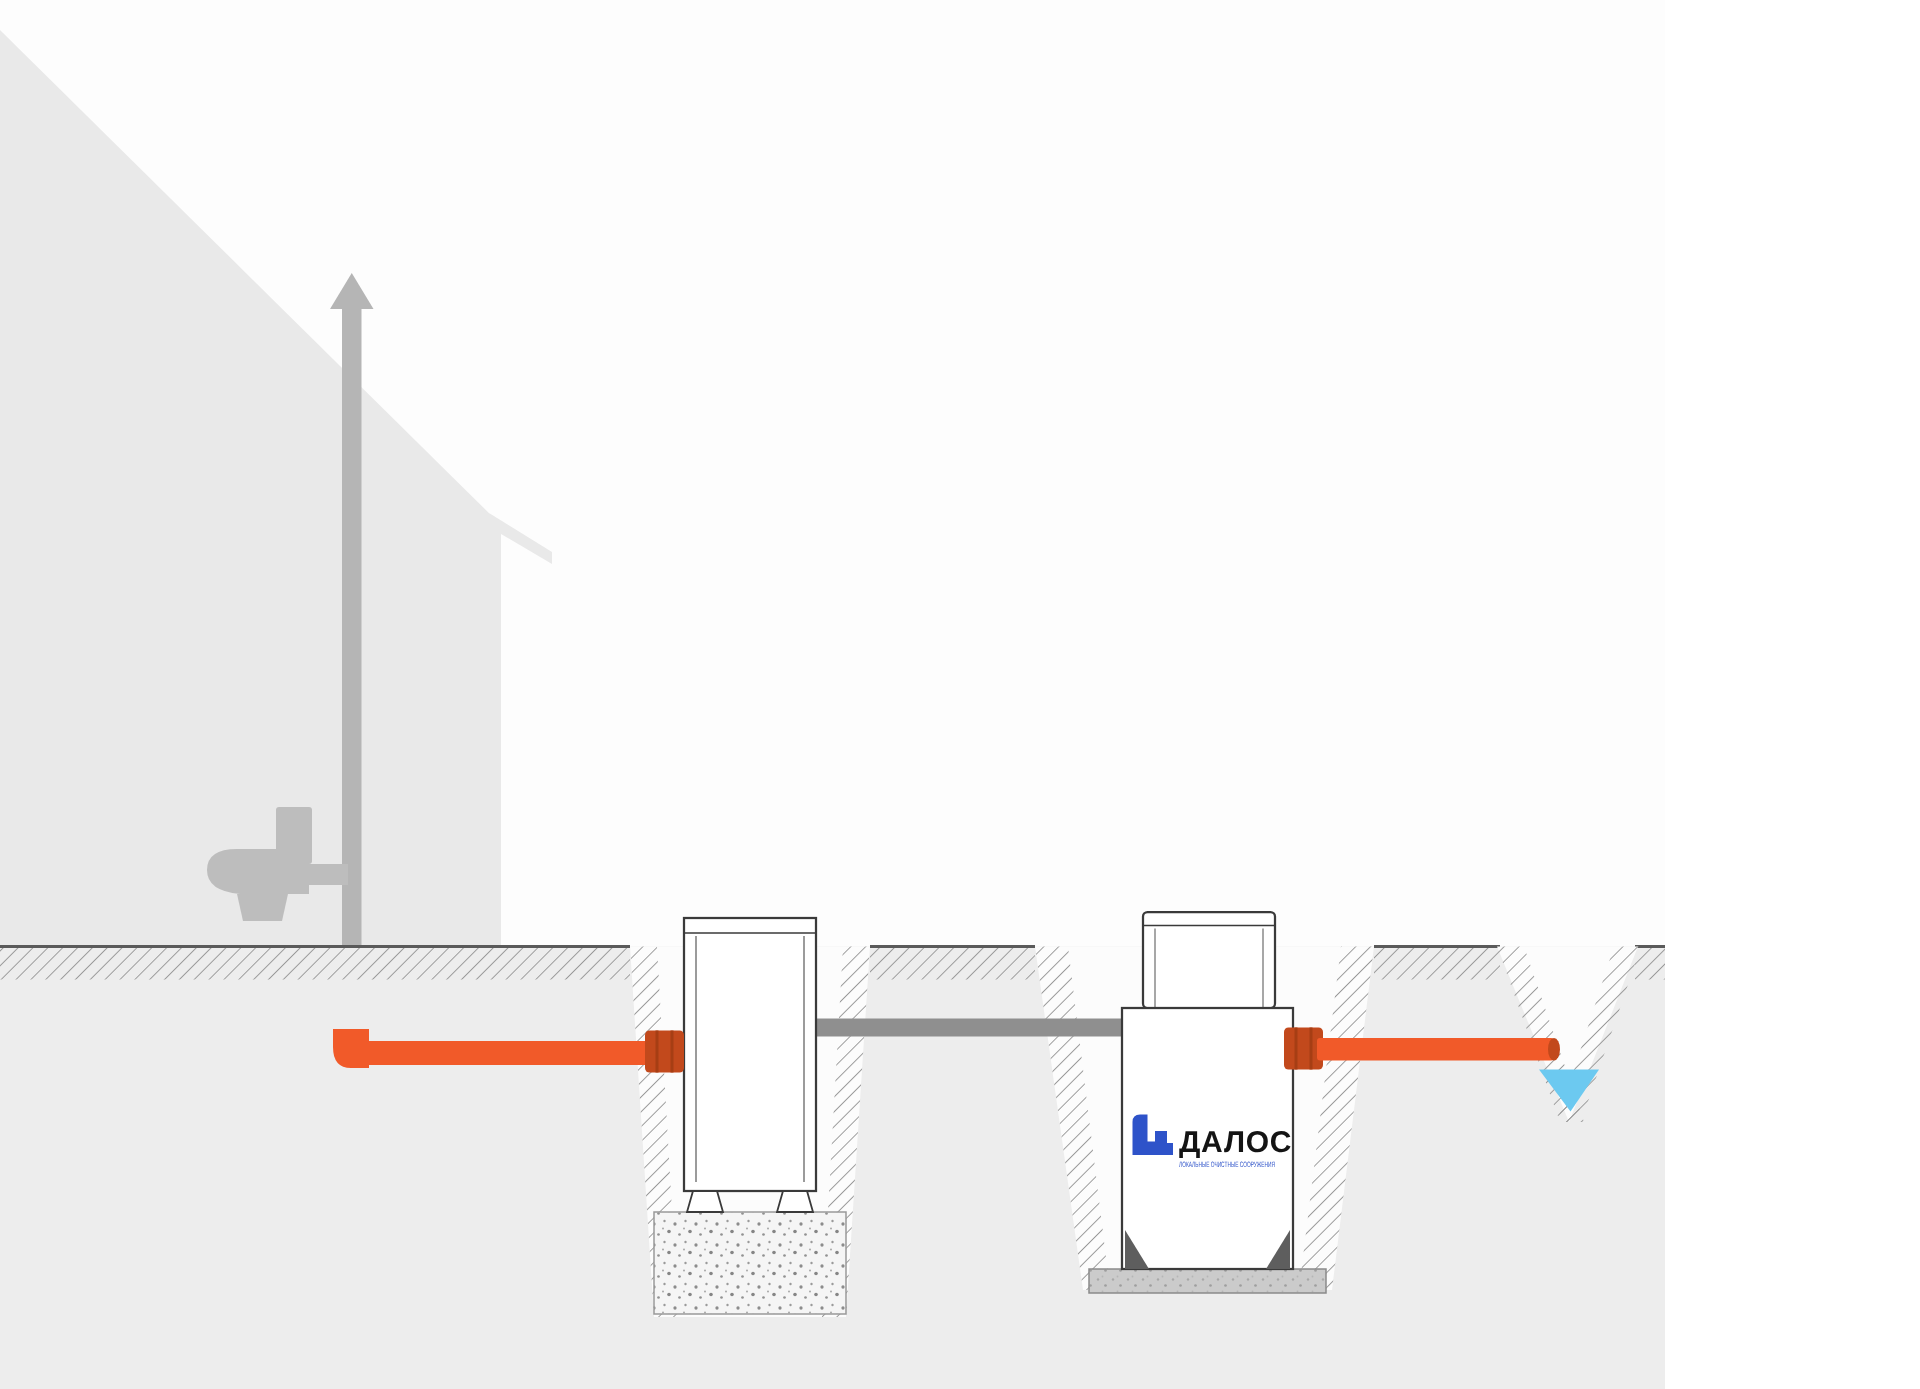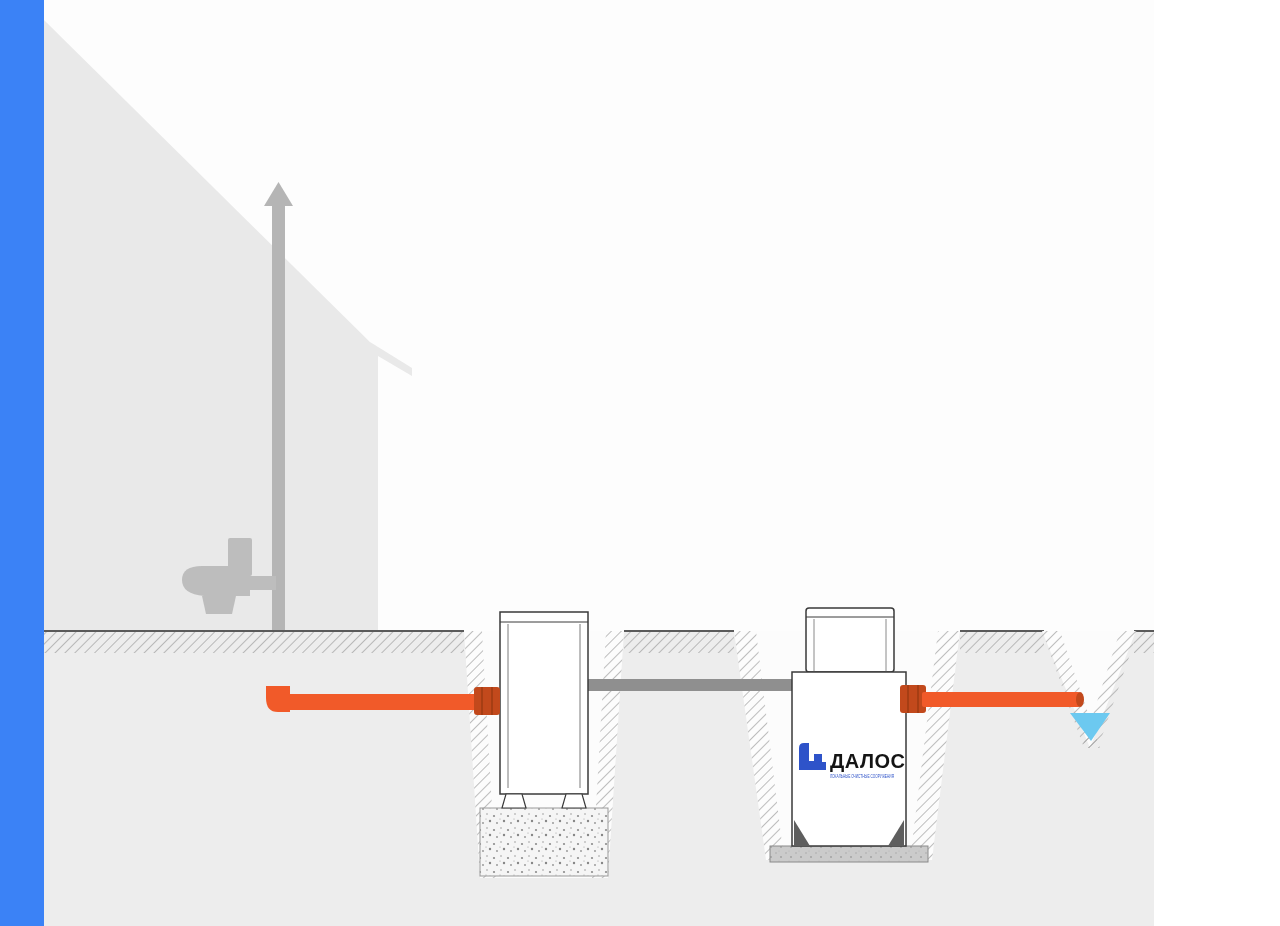--- a/index.html
+++ b/index.html
@@ -1,22 +1,21 @@
 <!DOCTYPE html>
 <html><head>
 <meta charset="utf-8">
 <style>
   html,body{margin:0;padding:0;background:#fff;}
   .stage{
     position:relative;
     width:1110px;height:926px;
     overflow:hidden;
-    background:#3b82f6;
+    background:#fef9c3;
     font-family:"Liberation Sans", sans-serif;
-    padding-left:44px;
   }
   svg{display:block;}
 </style>
 </head>
 <body>
 
 <div class="stage">
 <svg viewBox="0 0 1280 926" width="1280" height="926">
   <defs>
     <pattern id="hatch" patternUnits="userSpaceOnUse" width="7" height="7" patternTransform="rotate(45)">

